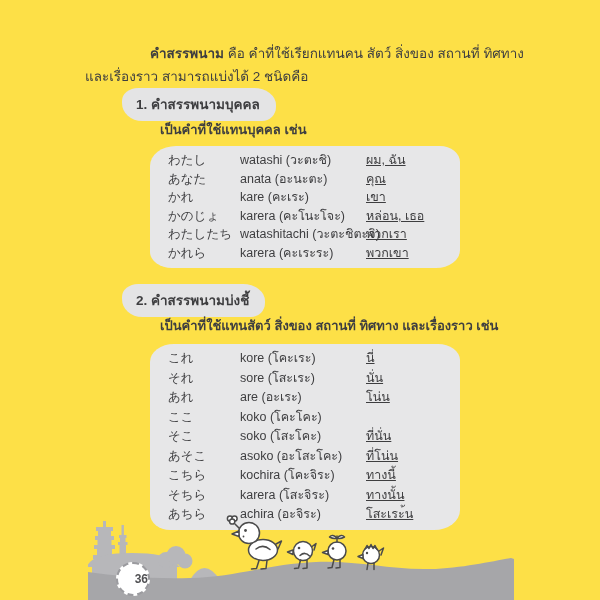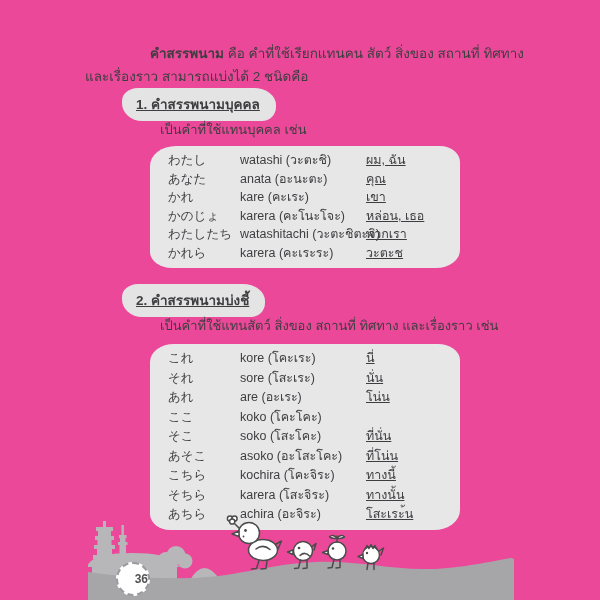--- a/index.html
+++ b/index.html
@@ -1,29 +1,29 @@
 <!DOCTYPE html>
 <html><head>
 <meta charset="utf-8">
 <style>
   html,body{margin:0;padding:0;}
   .page{
-    position:relative;width:600px;height:600px;background:#ec4899;overflow:hidden;
+    position:relative;width:600px;height:600px;background:#fde047;overflow:hidden;
     font-family:"Liberation Sans","DejaVu Sans",sans-serif;color:#3e3e40;
   }
   .intro-line1{position:absolute;left:150px;top:42px;font-size:13.5px;white-space:nowrap;}
   .intro-line2{position:absolute;left:85px;top:65px;font-size:13.5px;white-space:nowrap;}
   .intro-line1 b{font-weight:bold;}
   .bubble{
     position:absolute;background:#e4e4e5;padding:5px 16px 6px 14px;font-weight:bold;font-size:13.5px;
-    border-radius:16px 22px 14px 20px / 13px 17px 14px 18px;white-space:nowrap;text-decoration:underline;
+    border-radius:16px 22px 14px 20px / 13px 17px 14px 18px;white-space:nowrap;
   }
   #bubble1{left:122px;top:88px;}
   #bubble2{left:122px;top:284px;}
-  .subtitle{position:absolute;font-size:13px;white-space:nowrap;}
+  .subtitle{position:absolute;font-size:13px;white-space:nowrap;font-weight:bold;}
   #subtitle1{left:160px;top:119px;}
   #subtitle2{left:160px;top:315px;}
   .vocab-table{
     position:absolute;left:150px;width:310px;box-sizing:border-box;background:#e7e7e8;
     padding:5px 8px 5px 18px;
   }
   #table1{top:146px;border-radius:26px 20px 24px 22px / 20px 16px 18px 16px;}
   #table2{top:344px;border-radius:24px 22px 26px 20px / 18px 16px 20px 16px;}
   .vrow{display:flex;align-items:flex-start;}
   #table1 .vrow{height:18.6px;line-height:18.6px;}
@@ -73,21 +73,21 @@
         <span class="c-th">หล่อน, เธอ</span>
       </div>
     <div class="vrow">
         <span class="c-jp">わたしたち</span>
         <span class="c-ro">watashitachi (วะตะชิตะจิ)</span>
         <span class="c-th">พวกเรา</span>
       </div>
     <div class="vrow">
         <span class="c-jp">かれら</span>
         <span class="c-ro">karera (คะเระระ)</span>
-        <span class="c-th">วะตะช</span>
+        <span class="c-th">พวกเขา</span>
       </div>
   </div>
 
   <div class="bubble" id="bubble2"><span>2. คำสรรพนามบ่งชี้</span></div>
   <div class="subtitle" id="subtitle2">เป็นคำที่ใช้แทนสัตว์ สิ่งของ สถานที่ ทิศทาง และเรื่องราว เช่น</div>
 
   <div class="vocab-table" id="table2">
     <div class="vrow">
         <span class="c-jp">これ</span>
         <span class="c-ro">kore (โคะเระ)</span>

